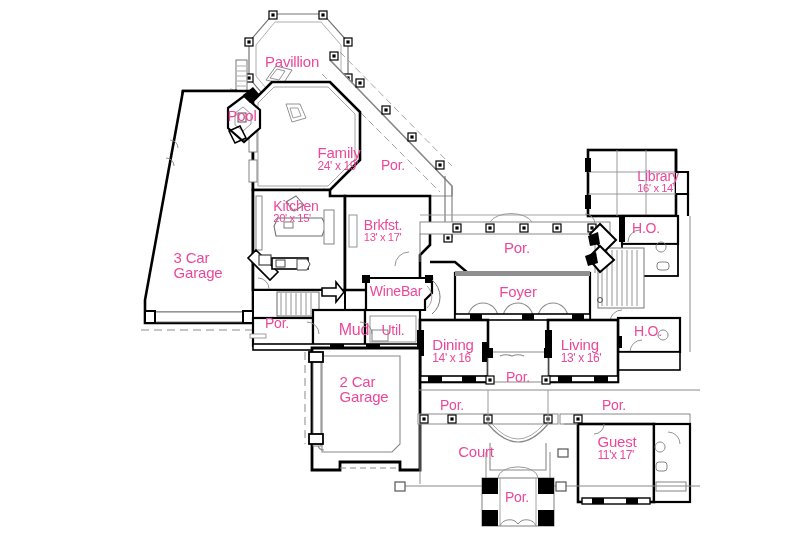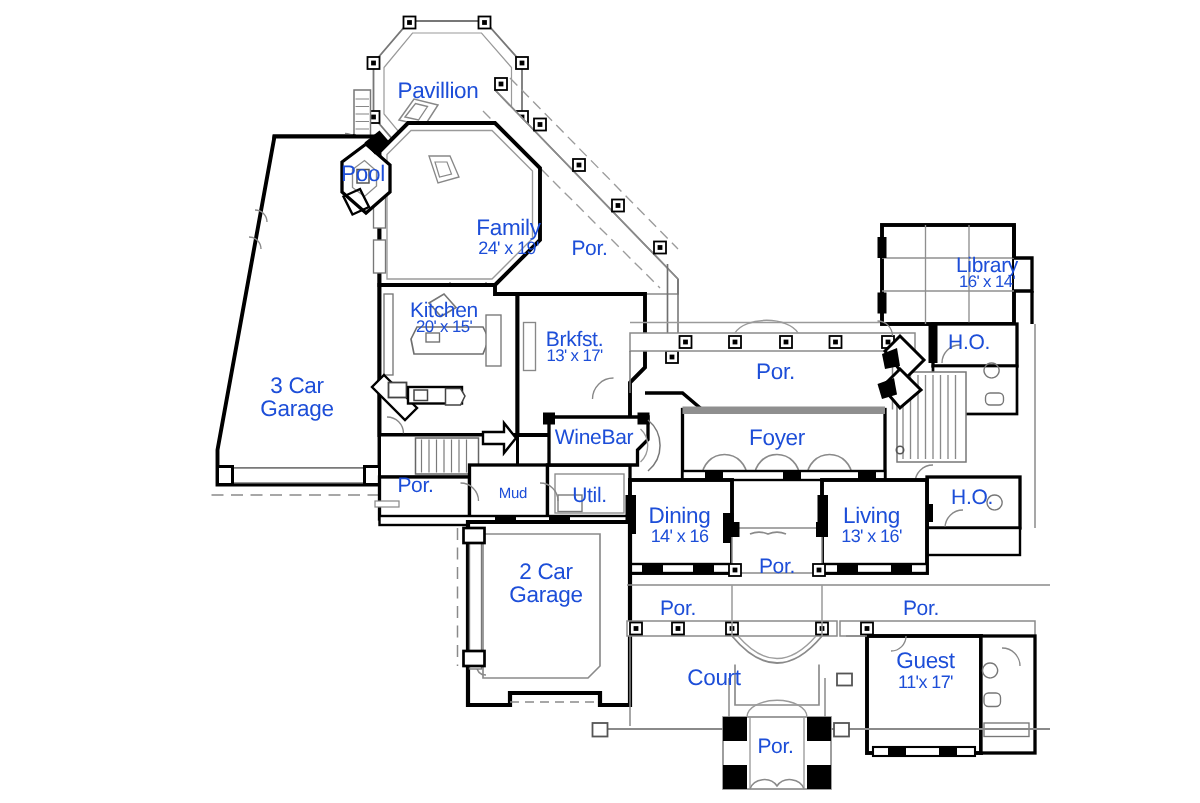--- a/index.html
+++ b/index.html
@@ -6,22 +6,21 @@
   body{
     width:800px;height:535px;overflow:hidden;
     font-family:"Liberation Sans", sans-serif;
     color:#000;
   }
   #plan-root{position:relative;width:800px;height:535px;background:#fff;}
   #plan-svg{position:absolute;left:0;top:0;width:800px;height:535px;}
   .lbl{
     position:absolute;
     font-family:"Liberation Sans", sans-serif;
-    color:#1d4ed8;
-    text-align:center;
+    color:#ec4899;
     white-space:nowrap;
     line-height:1.02;
     letter-spacing:-0.2px;
     transform:translate(-50%,-50%);
     pointer-events:none;
   }
   .lbl .dim{display:block;font-size:0.80em;letter-spacing:-0.4px;}
   .lbl.two{line-height:1.0;}
 </style>
 </head>
@@ -412,21 +411,21 @@
 
 <div class="lbl two" style="left:198px;top:265px;font-size:15px;">
   <span>3 Car</span>
   <span style="display:block;">Garage</span>
 </div>
 
 <div class="lbl" style="left:277px;top:323px;font-size:14px;">
   <span>Por.</span>
 </div>
 
-<div class="lbl" style="left:342px;top:330px;font-size:10px;">
+<div class="lbl" style="left:354px;top:330px;font-size:16px;">
   <span>Mud</span>
 </div>
 
 <div class="lbl" style="left:393px;top:330px;font-size:14px;">
   <span>Util.</span>
 </div>
 
 <div class="lbl two" style="left:453px;top:350px;font-size:15px;">
   <span>Dining</span>
   <span class="dim">14' x 16</span>

